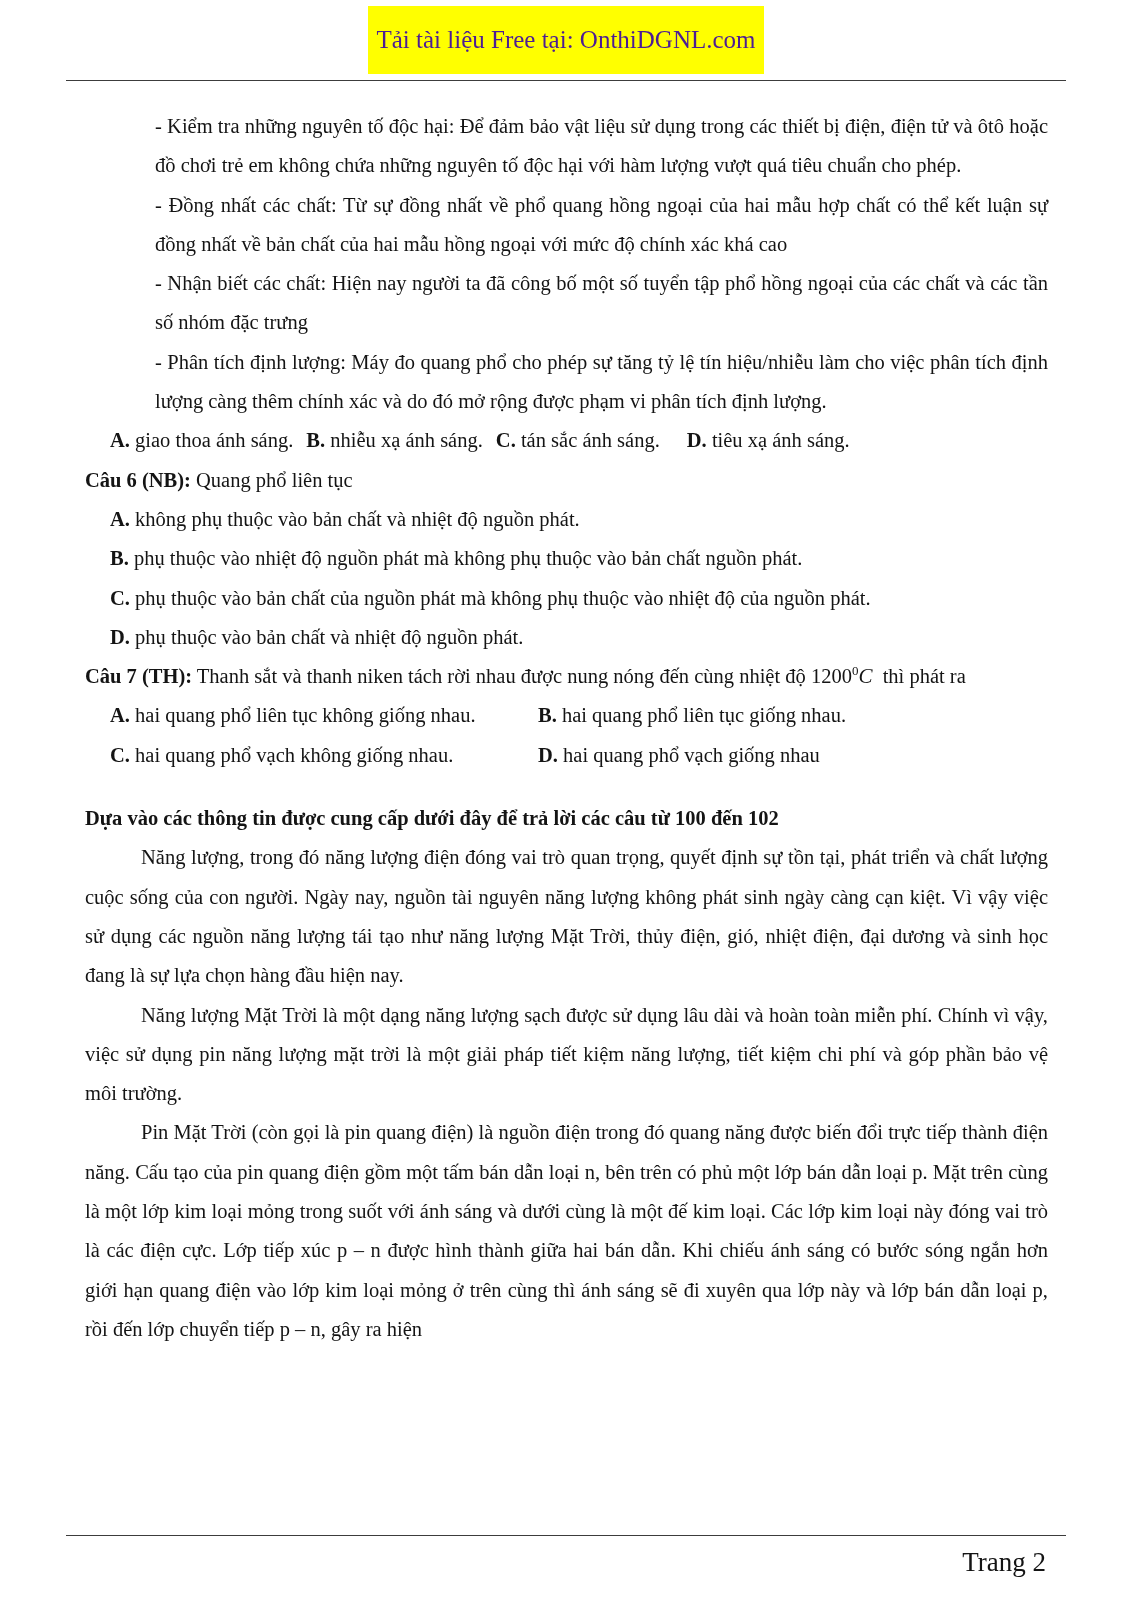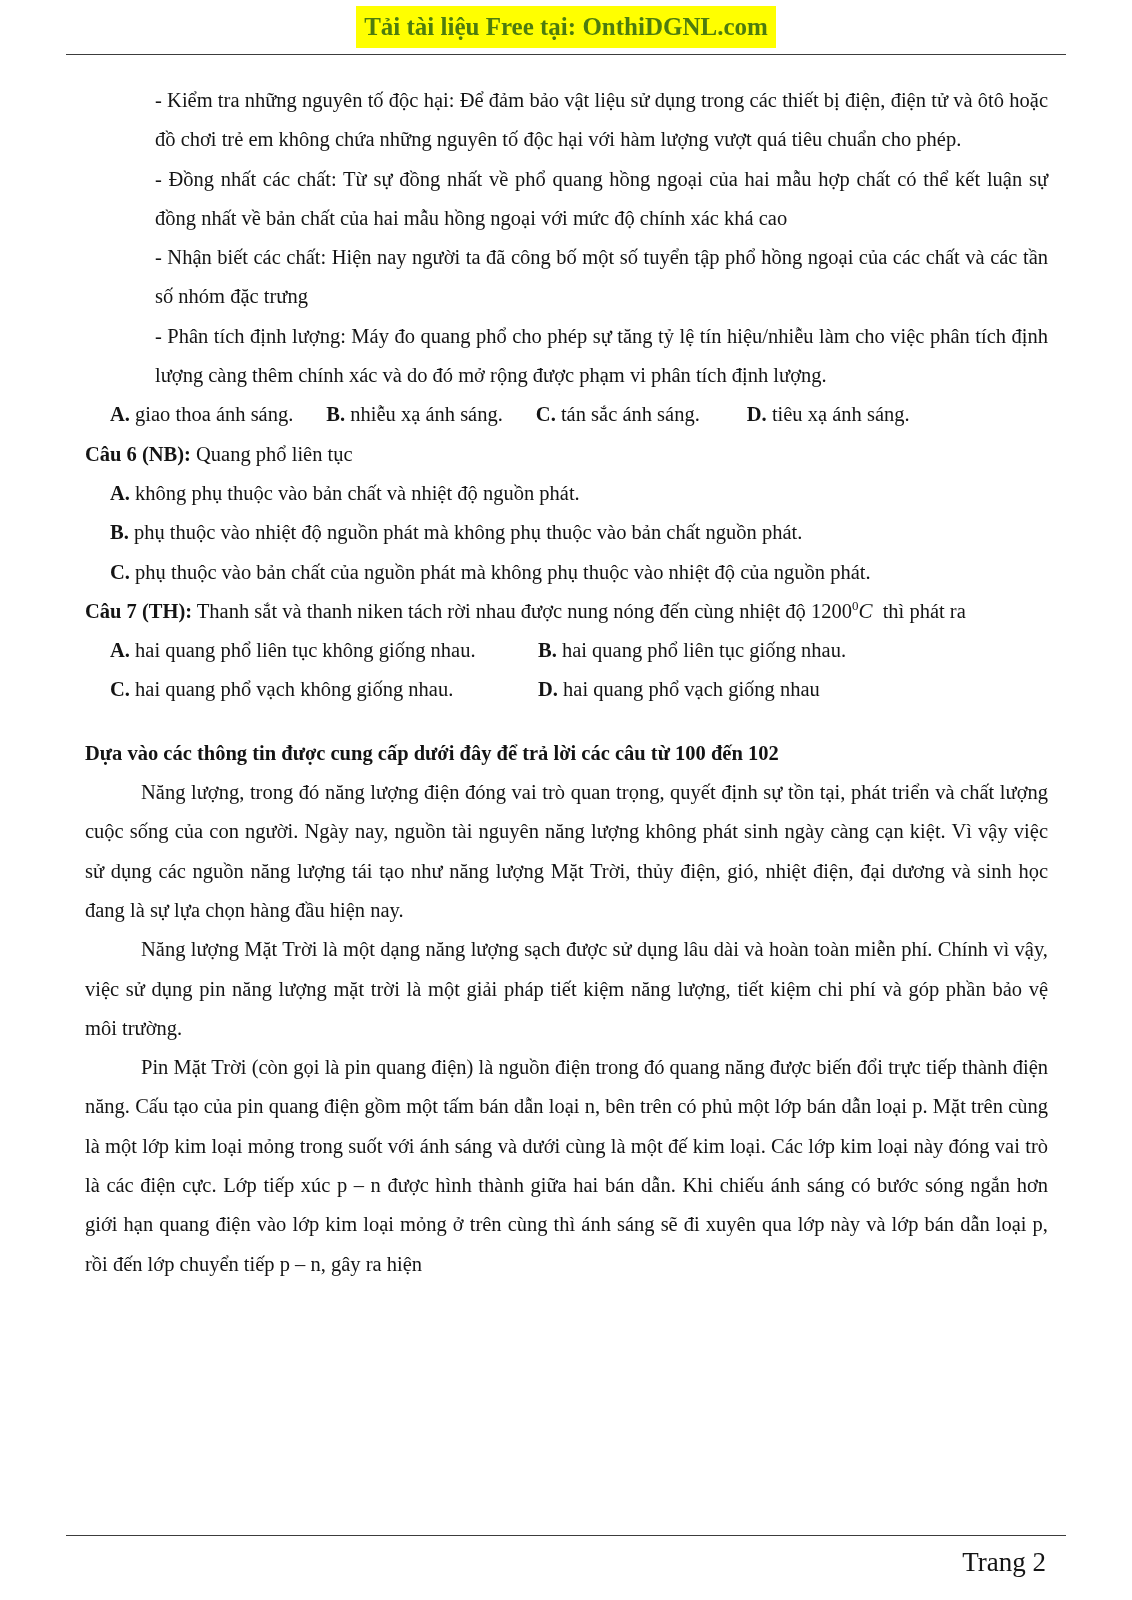--- a/index.html
+++ b/index.html
@@ -10,25 +10,25 @@
     position: relative;
     background: #ffffff;
     color: #141414;
     font-family: "Liberation Serif", "DejaVu Serif", serif;
     overflow: hidden;
   }
   .header { text-align: center; padding-top: 6px; }
   .header-title {
     display: inline-block;
     background: #ffff00;
-    color: #4d7c0f;
-    font-weight: bold;
+    color: #4c1d95;
+    font-weight: normal;
     font-size: 25px;
     line-height: 32px;
-    padding: 5px 8px;
+    padding: 18px 8px;
   }
   .rule {
     border: none;
     border-top: 1.6px solid #3c3c3c;
     margin: 6px 66px 0 66px;
   }
   .body {
     padding: 26px 84px 0 85px;
     font-size: 20.5px;
     line-height: 39.3px;
@@ -36,21 +36,21 @@
   }
   p { margin: 0; }
   .bullet { margin-left: 70px; }
   .passage { text-indent: 56px; }
   b, .bold { font-weight: bold; }
   .section-heading { font-weight: bold; text-align: left; margin-top: 24px; }
   .opt-indent { margin-left: 25px; }
   .options-flex {
     margin-left: 25px;
     display: flex;
-    gap: 33px;
+    gap: 13px;
     text-align: left;
     white-space: nowrap;
   }
   .q7-grid {
     margin-left: 25px;
     display: grid;
     grid-template-columns: 428px auto;
     text-align: left;
   }
   sup { font-size: 13px; vertical-align: super; line-height: 0; }
@@ -91,20 +91,21 @@
       <span><b>A.</b> <span>giao thoa ánh sáng.</span></span>
       <span><b>B.</b> <span>nhiễu xạ ánh sáng.</span></span>
       <span><b>C.</b> <span>tán sắc ánh sáng.</span></span>
       <span style="margin-left:14px;"><b>D.</b> <span>tiêu xạ ánh sáng.</span></span>
     </div>
 
     <p><b>Câu 6 (NB):</b> <span>Quang phổ liên tục</span></p>
     <p class="opt-indent"><b>A.</b> <span>không phụ thuộc vào bản chất và nhiệt độ nguồn phát.</span></p>
     <p class="opt-indent"><b>B.</b> <span>phụ thuộc vào nhiệt độ nguồn phát mà không phụ thuộc vào bản chất nguồn phát.</span></p>
     <p class="opt-indent"><b>C.</b> <span>phụ thuộc vào bản chất của nguồn phát mà không phụ thuộc vào nhiệt độ của nguồn phát.</span></p>
+    <p class="opt-indent"><b>D.</b> <span>phụ thuộc vào bản chất và nhiệt độ nguồn phát.</span></p>
 
     <p><b>Câu 7 (TH):</b> <span>Thanh sắt và thanh niken tách rời nhau được nung nóng đến cùng nhiệt độ</span> <span><span>1200</span><sup>0</sup><span class="math-var">C</span></span>&nbsp; <span>thì phát ra</span></p>
     <div class="q7-grid">
       <span><b>A.</b> <span>hai quang phổ liên tục không giống nhau.</span></span>
       <span><b>B.</b> <span>hai quang phổ liên tục giống nhau.</span></span>
       <span><b>C.</b> <span>hai quang phổ vạch không giống nhau.</span></span>
       <span><b>D.</b> <span>hai quang phổ vạch giống nhau</span></span>
     </div>
 
     <p class="section-heading">Dựa vào các thông tin được cung cấp dưới đây để trả lời các câu từ 100 đến 102</p>

